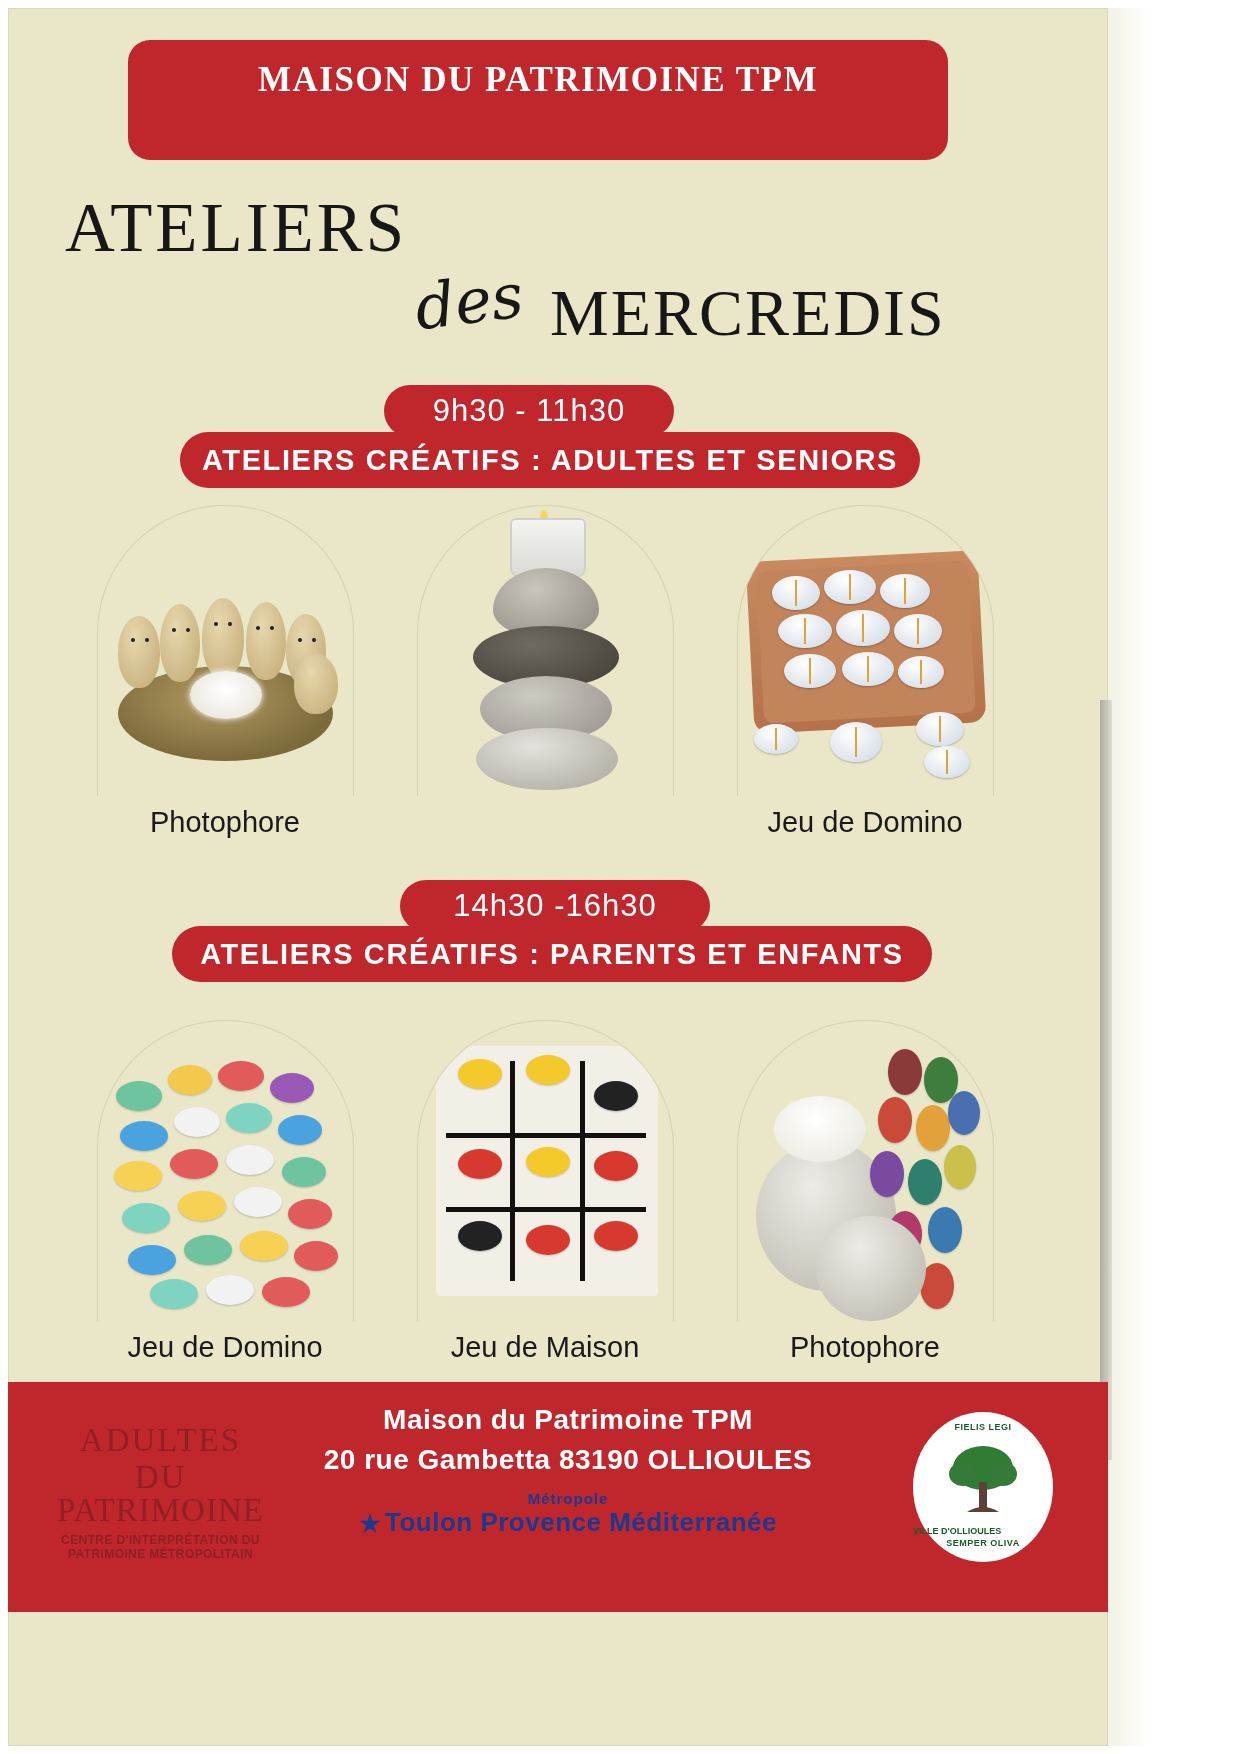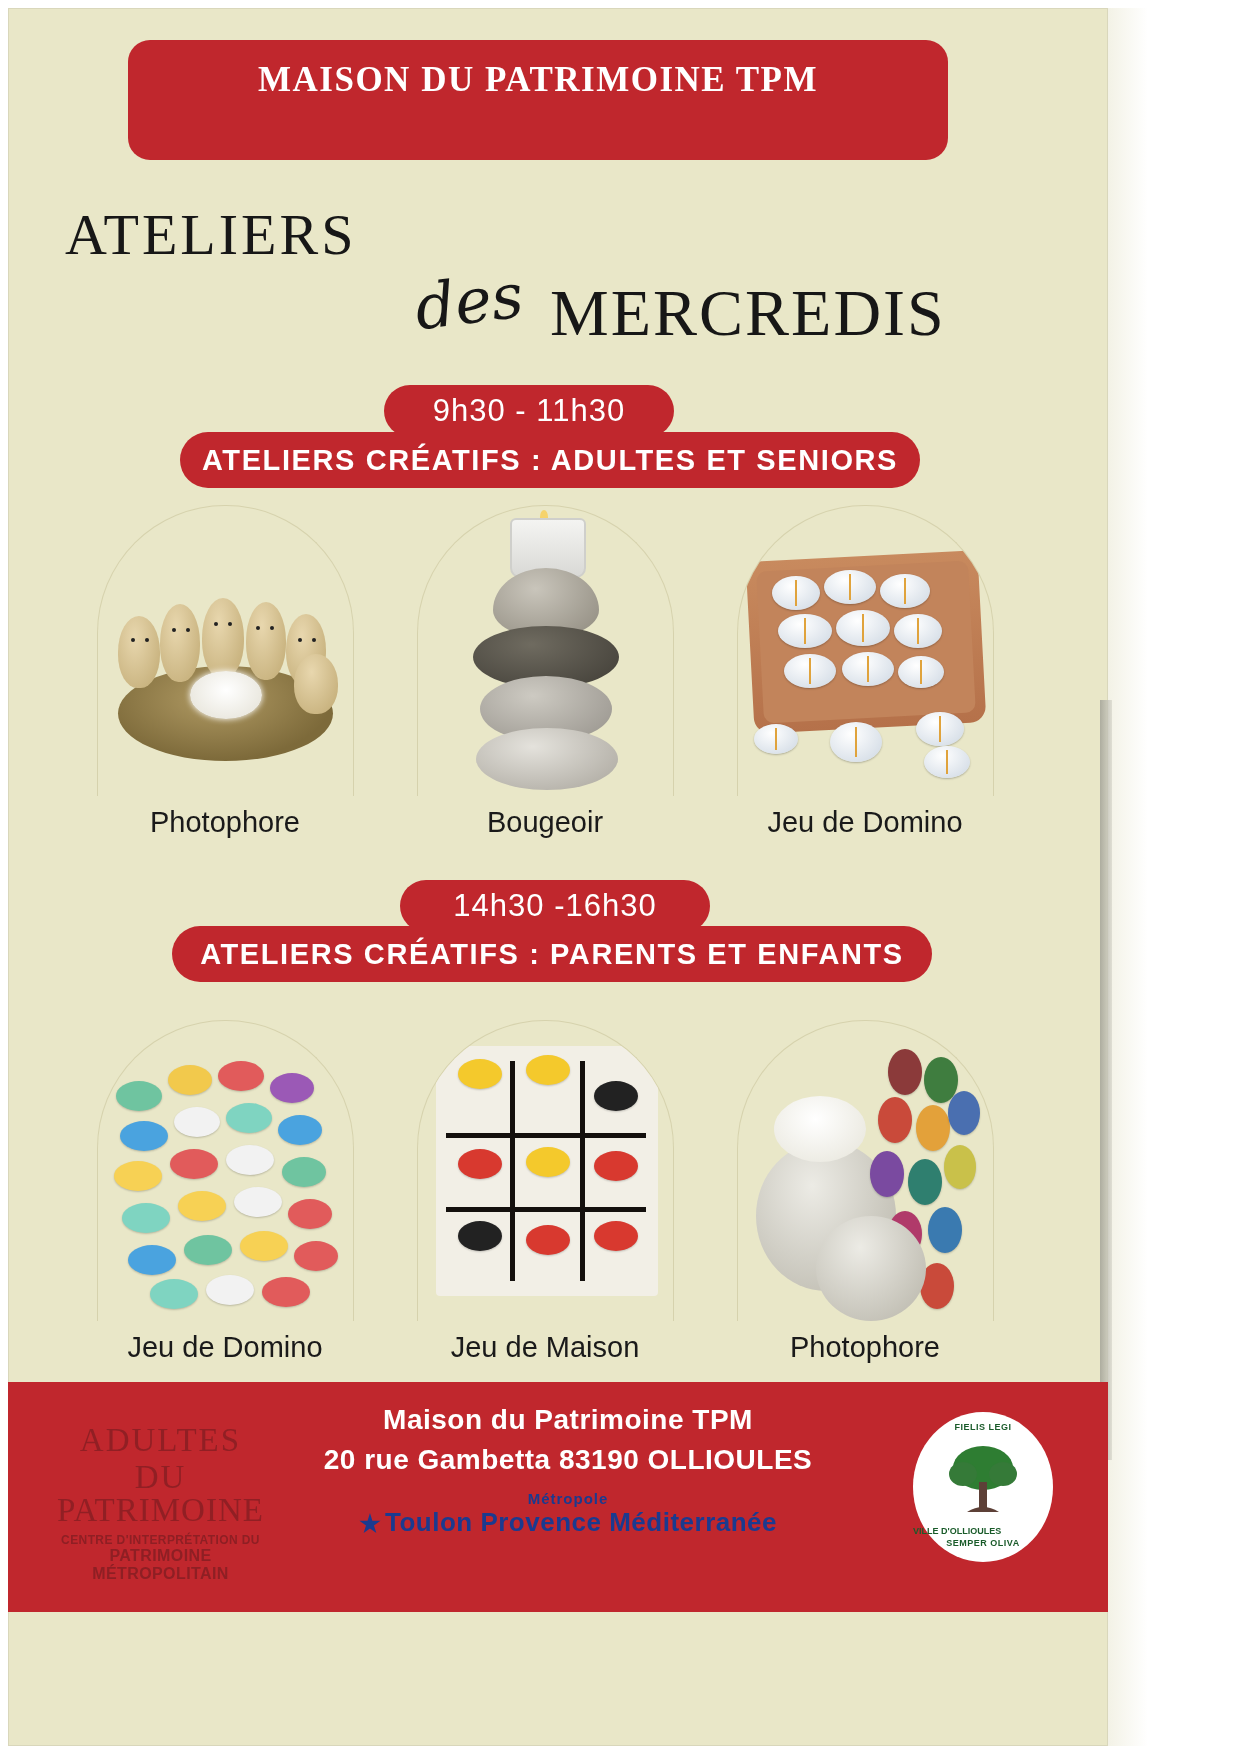--- a/index.html
+++ b/index.html
@@ -81,23 +81,23 @@
     position: absolute;
     left: 60px;
     top: 190px;
     width: 990px;
     height: 180px;
     color: #171717;
   }
   .title-ateliers {
     position: absolute;
     left: 5px;
-    top: 16px;
+    top: 4px;
     font-family: "Liberation Serif", serif;
-    font-size: 58px;
+    font-size: 69px;
     letter-spacing: 3px;
     line-height: 1;
   }
   .title-des {
     position: absolute;
     left: 355px;
     top: 75px;
     font-family: "DejaVu Serif", serif;
     font-style: italic;
     font-size: 62px;
@@ -282,21 +282,21 @@
   .logo-left {
     position: absolute;
     left: 45px; top: 40px; width: 215px; height: 140px;
     color: #8e1f24;
     text-align: center;
     font-family: "Liberation Serif", serif;
   }
   .logo-left .l1 { font-size: 33px; letter-spacing: 2px; opacity: .92; }
   .logo-left .l2 { font-size: 33px; letter-spacing: 1px; opacity: .92; margin-top: -4px; }
   .logo-left .l3 { font-size: 12px; font-family: "Liberation Sans", sans-serif; font-weight: bold; letter-spacing: .4px; margin-top: 4px; }
-  .logo-left .l4 { font-size: 16px; font-family: "Liberation Sans", sans-serif; font-weight: bold; letter-spacing: .4px; }
+  .logo-left .l4 { font-size: 12px; font-family: "Liberation Sans", sans-serif; font-weight: bold; letter-spacing: .4px; }
 
   .logo-right {
     position: absolute;
     right: 55px; top: 30px; width: 140px; height: 150px;
   }
   .lr-circle {
     position: absolute; left: 0; top: 0; width: 140px; height: 150px;
     border-radius: 50%;
     background: #ffffff;
   }
@@ -374,21 +374,20 @@
       <div class="arch">
         <div class="photo">
           <div class="bg-flame"></div>
           <div class="bg-glass"></div>
           <div class="bg-s1"></div>
           <div class="bg-s2"></div>
           <div class="bg-s3"></div>
           <div class="bg-s4"></div>
         </div>
       </div>
-      <div class="caption">Bougeoir</div>
     </div>
 
     <div class="item">
       <div class="arch">
         <div class="photo">
           <div class="tray">
               <div class="tray-in"></div>
             </div>
           <div class="pebble" style="left:34px;top:70px;width:48px;height:34px;"></div>
           <div class="pebble" style="left:86px;top:64px;width:52px;height:34px;"></div>

